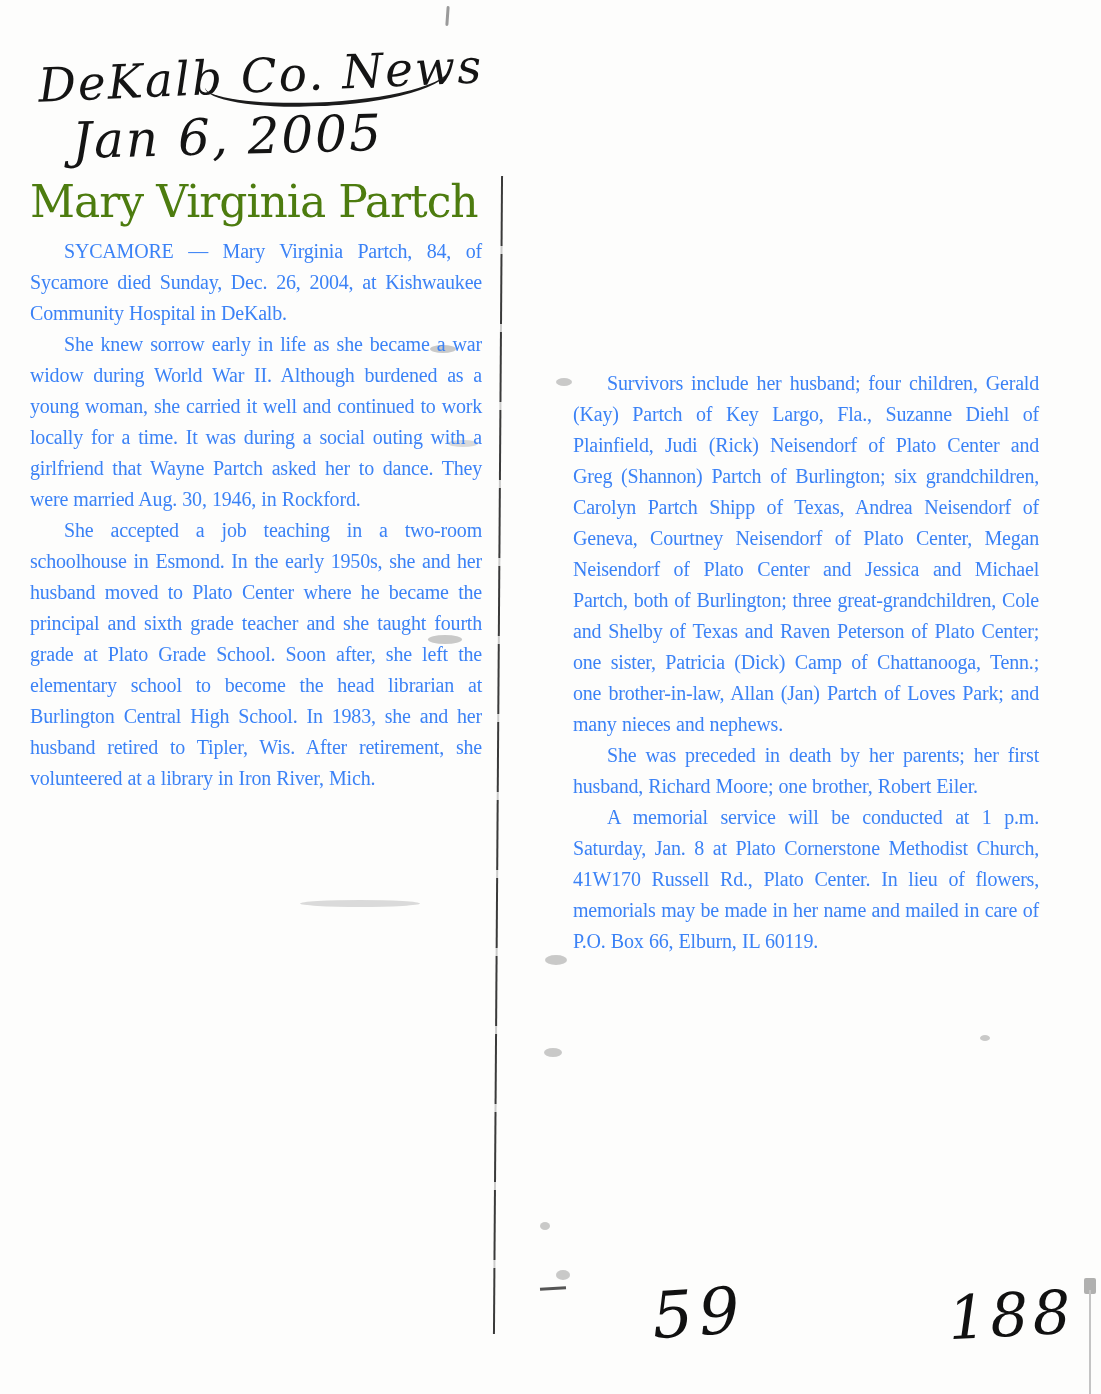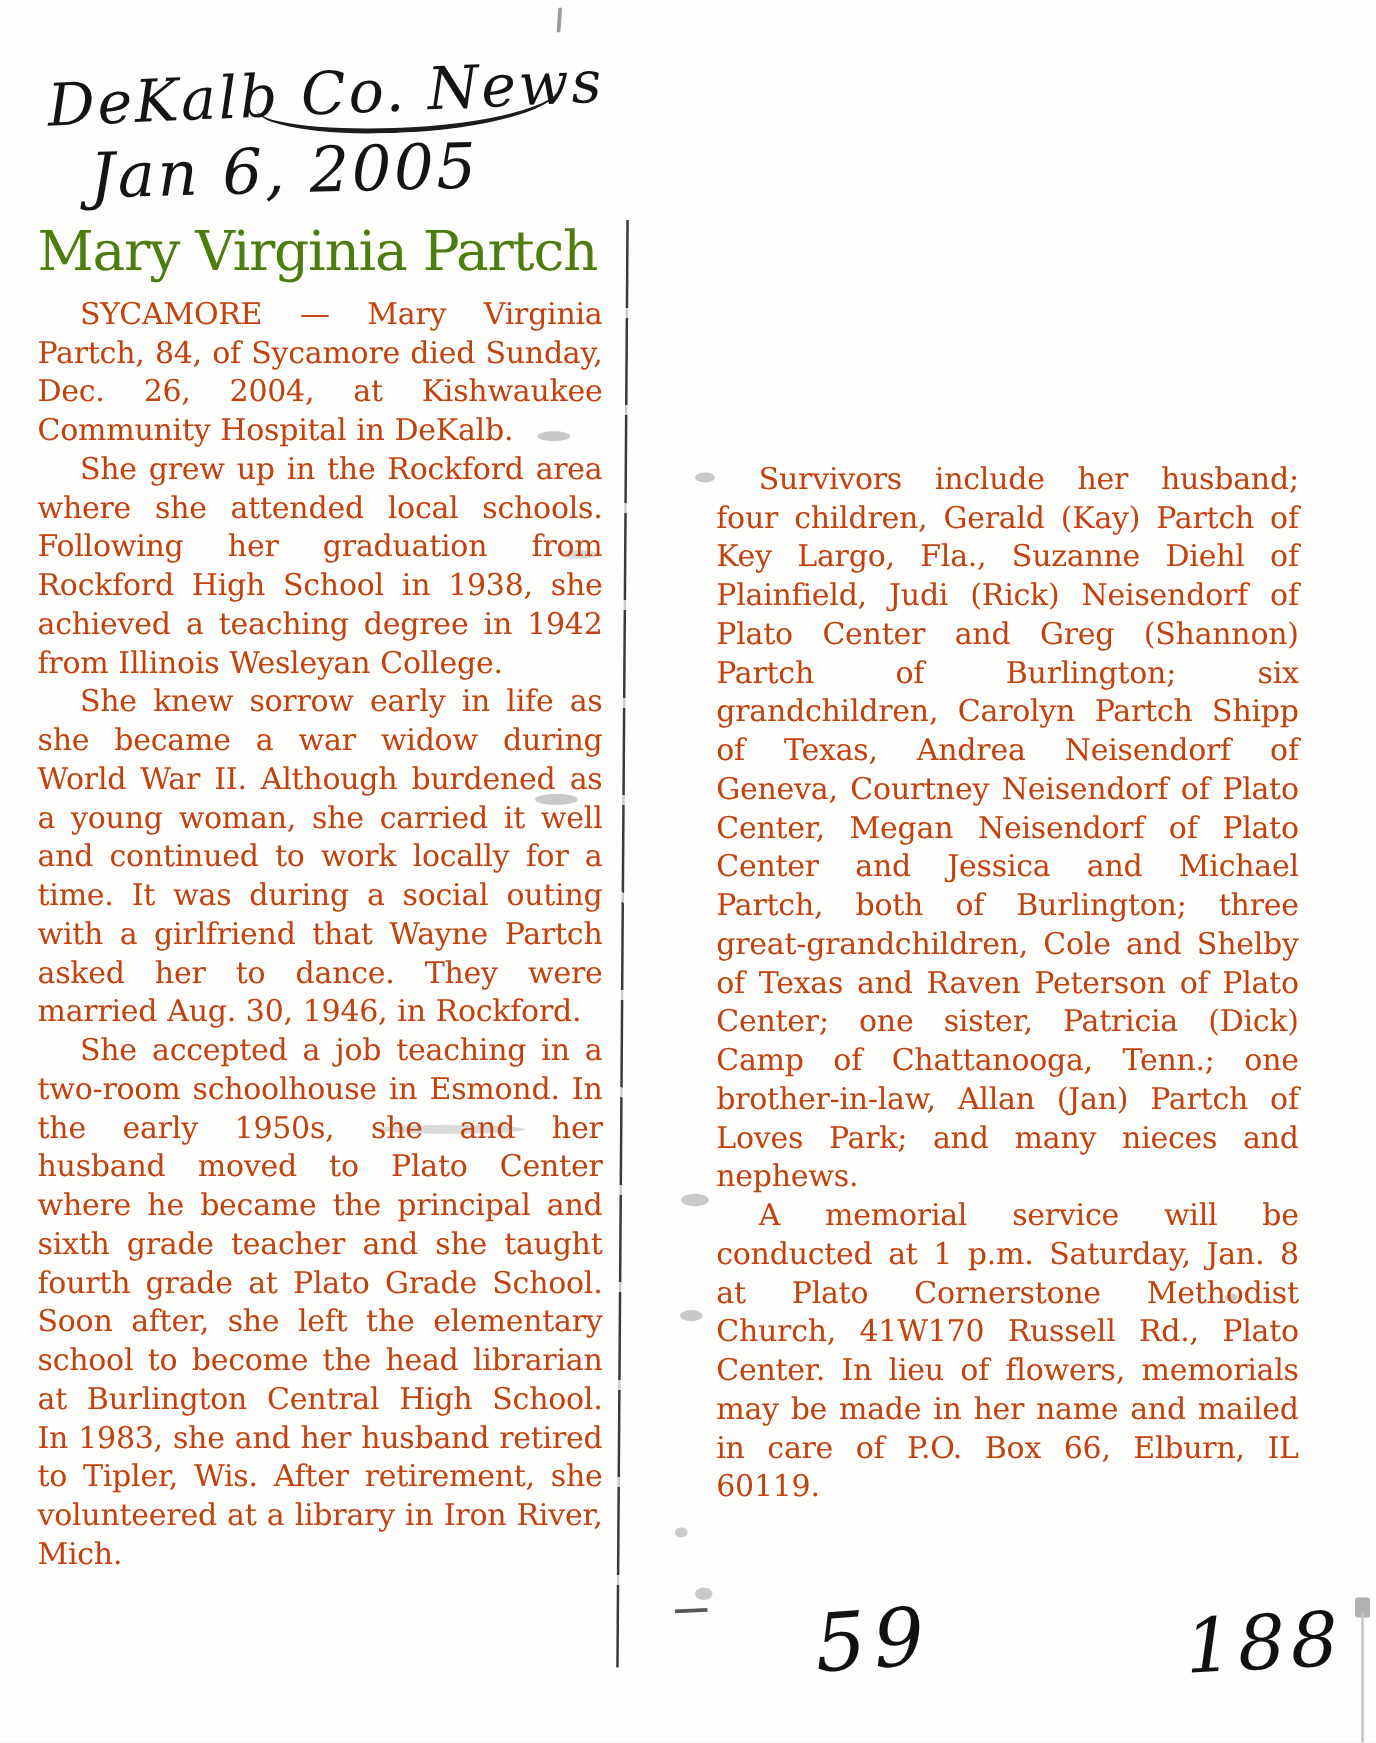--- a/index.html
+++ b/index.html
@@ -35,24 +35,25 @@
   .hw-num-right{left:948px;top:1280px;font-size:60px;transform:rotate(-3deg);letter-spacing:4px;}
   
   .headline{
     position:absolute;left:30px;top:176px;width:460px;
     font-size:44px;font-weight:normal;letter-spacing:-1px;
     color:#4d7c0f;
   }
   .col{
     position:absolute;
     text-align:justify;
-    font-size:24px;line-height:31px;
+    font-size:20px;line-height:31px;
     letter-spacing:-0.2px;
     word-spacing:0.5px;
-    color:#c2410c;
+    color:#3b82f6;
+    font-family:Liberation Serif, serif;
   }
   .col p{margin:0;text-indent:34px;}
   .col-1{left:30px;top:236px;width:452px;}
   .col-2{left:573px;top:368px;width:466px;}
   
   .column-rule{
     position:absolute;left:497px;top:176px;width:2px;height:1158px;
     background:repeating-linear-gradient(
       to bottom,
       #3a3a3a 0px, #3a3a3a 70px,
@@ -107,27 +108,27 @@
   <div class="handwriting hw-source">DeKalb Co. News</div>
   <div class="hw-underline"></div>
   <div class="handwriting hw-date">Jan 6, 2005</div>
 
   <div class="headline">Mary Virginia Partch</div>
 
   <div class="column-rule"></div>
 
   <div class="col col-1">
     <p>SYCAMORE — Mary Virginia Partch, 84, of Sycamore died Sunday, Dec. 26, 2004, at Kishwaukee Community Hospital in DeKalb.</p>
-    <p>She grew up in the Rockford area where she attended local schools. Following her graduation from Rockford High School in 1938, she achieved a teaching degree in 1942 from Illinois Wesleyan College.</p>
     <p>She knew sorrow early in life as she became a war widow during World War II. Although burdened as a young woman, she carried it well and continued to work locally for a time. It was during a social outing with a girlfriend that Wayne Partch asked her to dance. They were married Aug. 30, 1946, in Rockford.</p>
     <p>She accepted a job teaching in a two-room schoolhouse in Esmond. In the early 1950s, she and her husband moved to Plato Center where he became the principal and sixth grade teacher and she taught fourth grade at Plato Grade School. Soon after, she left the elementary school to become the head librarian at Burlington Central High School. In 1983, she and her husband retired to Tipler, Wis. After retirement, she volunteered at a library in Iron River, Mich.</p>
   </div>
 
   <div class="col col-2">
     <p>Survivors include her husband; four children, Gerald (Kay) Partch of Key Largo, Fla., Suzanne Diehl of Plainfield, Judi (Rick) Neisendorf of Plato Center and Greg (Shannon) Partch of Burlington; six grandchildren, Carolyn Partch Shipp of Texas, Andrea Neisendorf of Geneva, Courtney Neisendorf of Plato Center, Megan Neisendorf of Plato Center and Jessica and Michael Partch, both of Burlington; three great-grandchildren, Cole and Shelby of Texas and Raven Peterson of Plato Center; one sister, Patricia (Dick) Camp of Chattanooga, Tenn.; one brother-in-law, Allan (Jan) Partch of Loves Park; and many nieces and nephews.</p>
+    <p>She was preceded in death by her parents; her first husband, Richard Moore; one brother, Robert Eiler.</p>
     <p>A memorial service will be conducted at 1 p.m. Saturday, Jan. 8 at Plato Cornerstone Methodist Church, 41W170 Russell Rd., Plato Center. In lieu of flowers, memorials may be made in her name and mailed in care of P.O. Box 66, Elburn, IL 60119.</p>
   </div>
 
   <div class="bottom-dash"></div>
   <div class="hw-num hw-num-left">59</div>
   <div class="hw-num hw-num-right">188</div>
   <div class="right-edge-mark"></div>
   <div class="right-edge-line"></div>
 
 </div>

